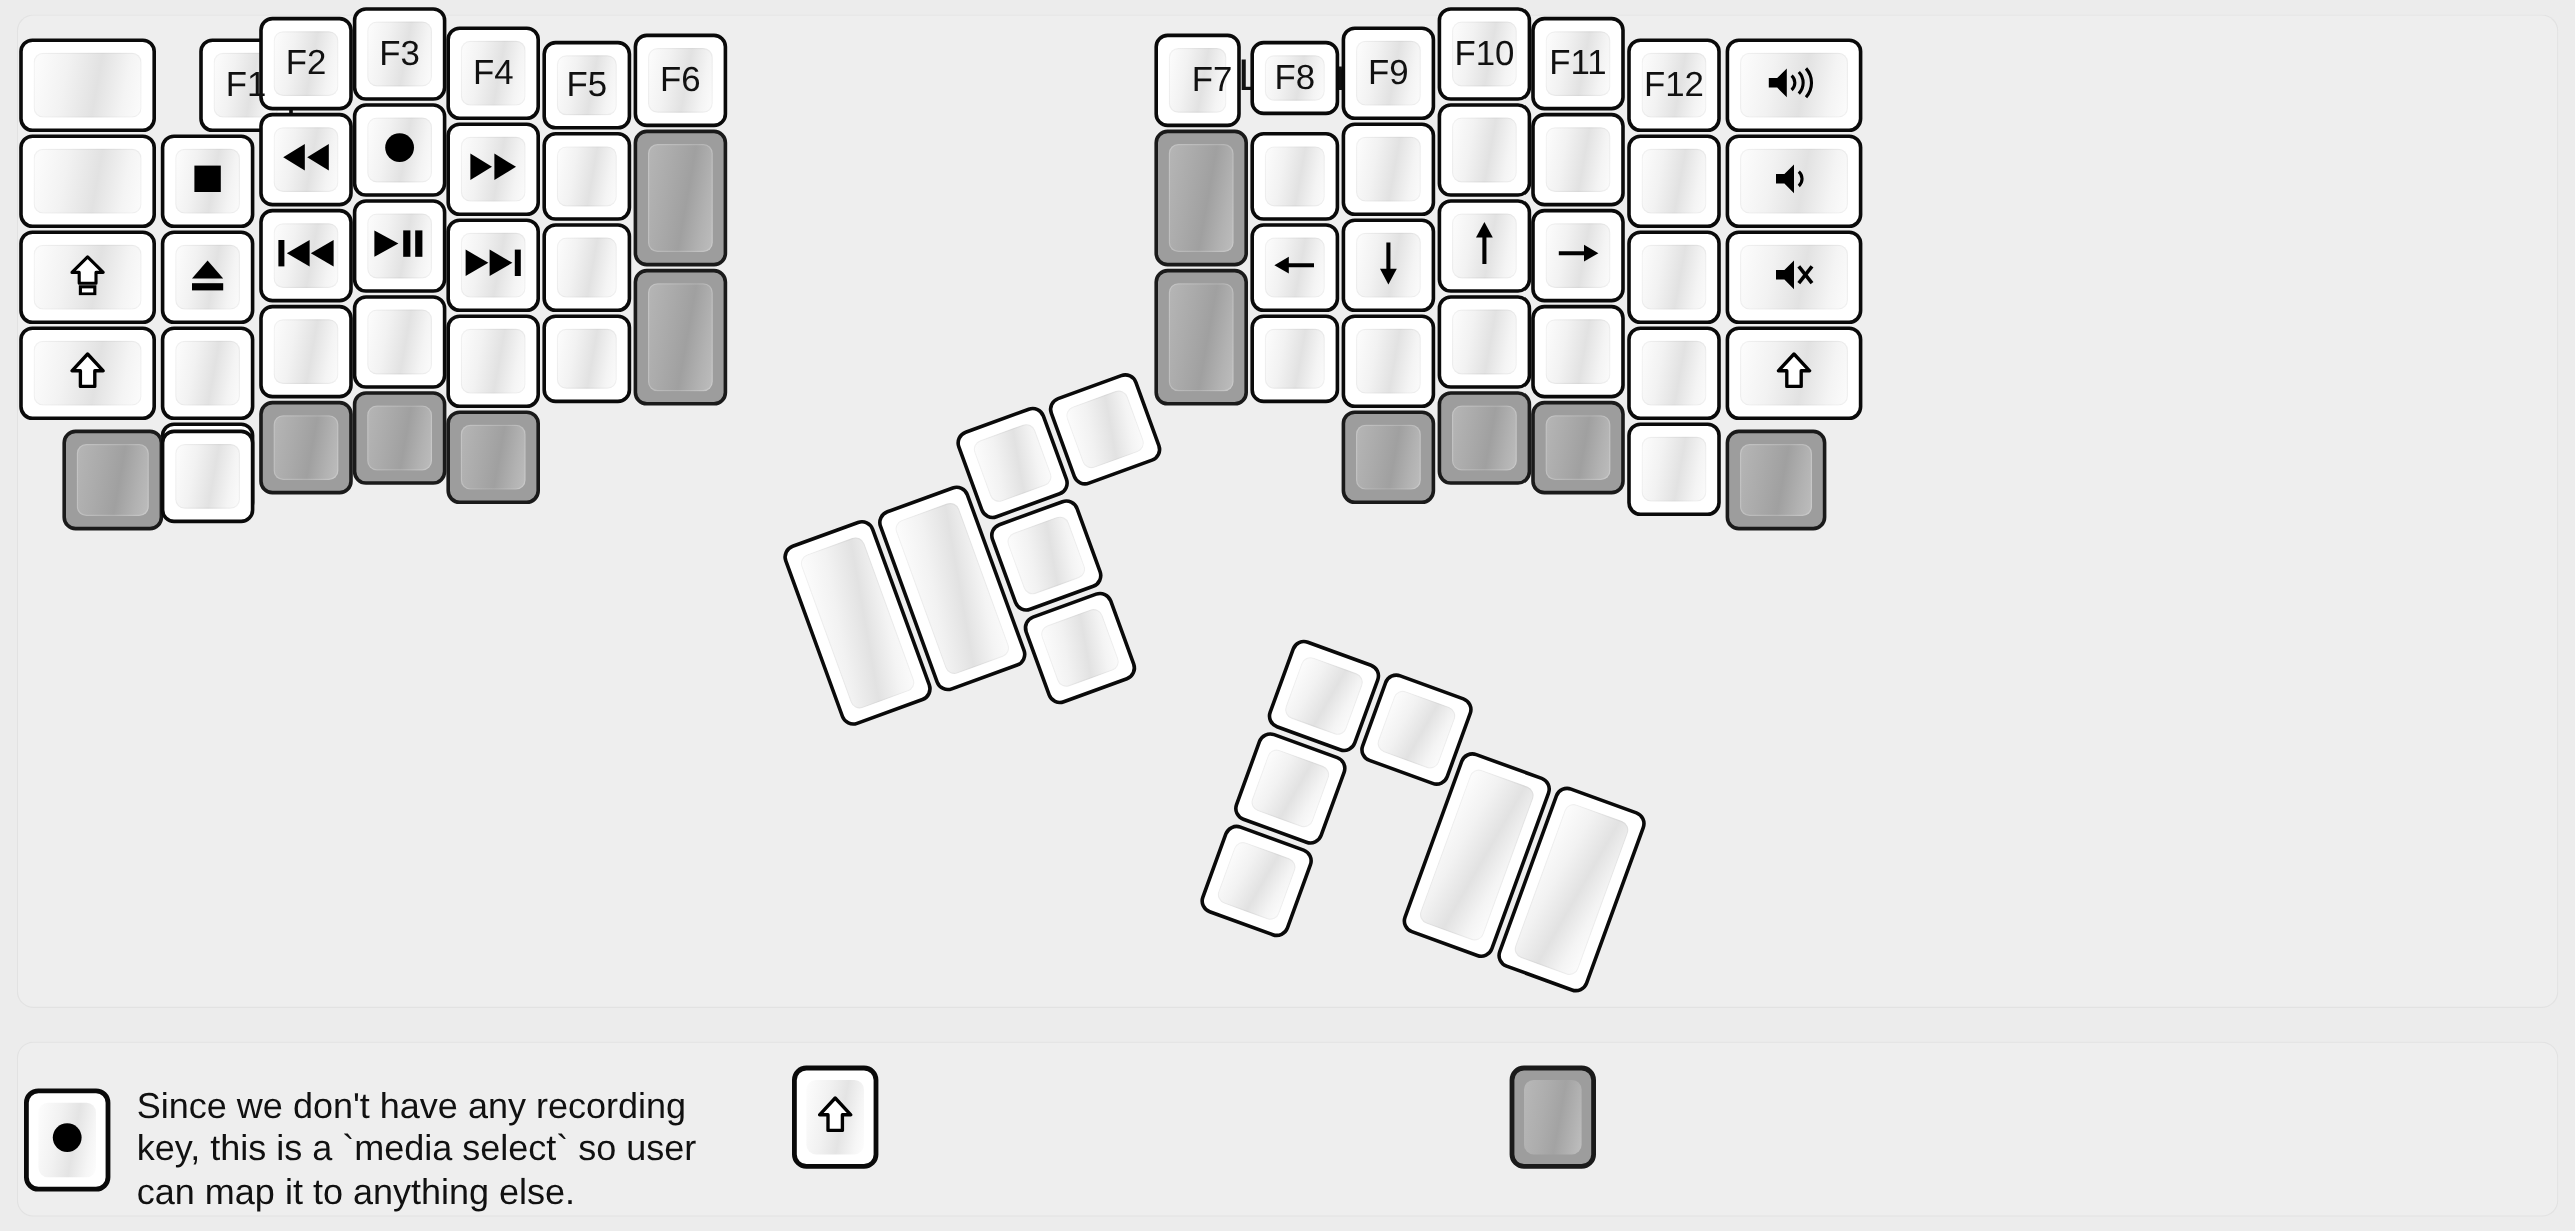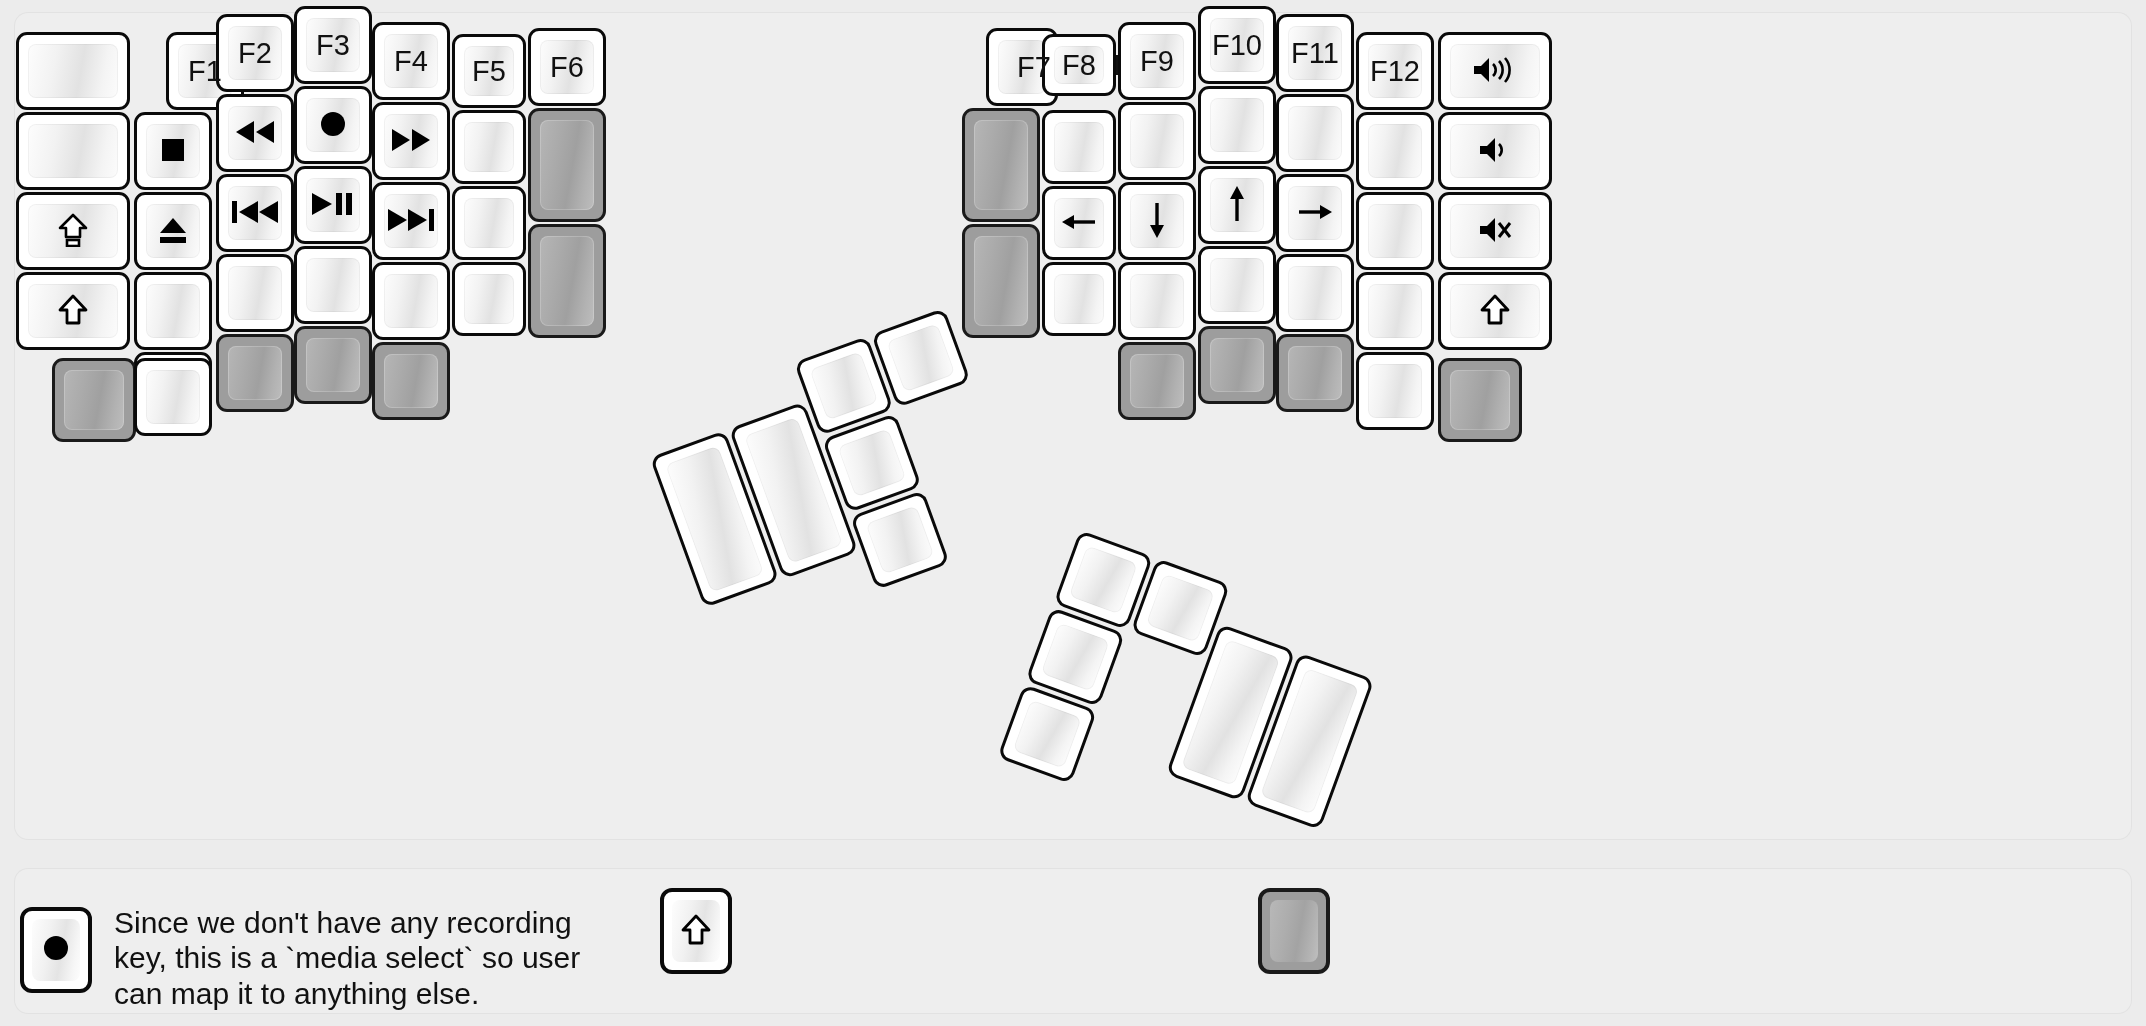--- a/index.html
+++ b/index.html
@@ -273,21 +273,21 @@
           <div class="inner"></div>
         </div>
       </div>
       <div class="key trans" style="left: 52px; top: 358px; width: 84px; height: 84px;">
         <div class="inner"></div>
       </div>
       <div class="key" style="left: 134px; top: 358px; width: 78px; height: 78px;">
         <div class="inner"></div>
       </div>
       <div style="position: absolute; left: 0px; top: 0px;">
-        <div class="key" style="left: 986px; top: 28px; width: 72px; height: 78px; padding-left: 24px;">
+        <div class="key" style="left: 962px; top: 28px; width: 72px; height: 78px; padding-left: 24px;">
           <div class="inner"></div>
           <span class="lab">F7</span>
         </div>
         <div class="key trans" style="left: 962px; top: 108px; width: 78px; height: 114px;">
           <div class="inner"></div>
         </div>
         <div class="key trans" style="left: 962px; top: 224px; width: 78px; height: 114px;">
           <div class="inner"></div>
         </div>
       </div>

